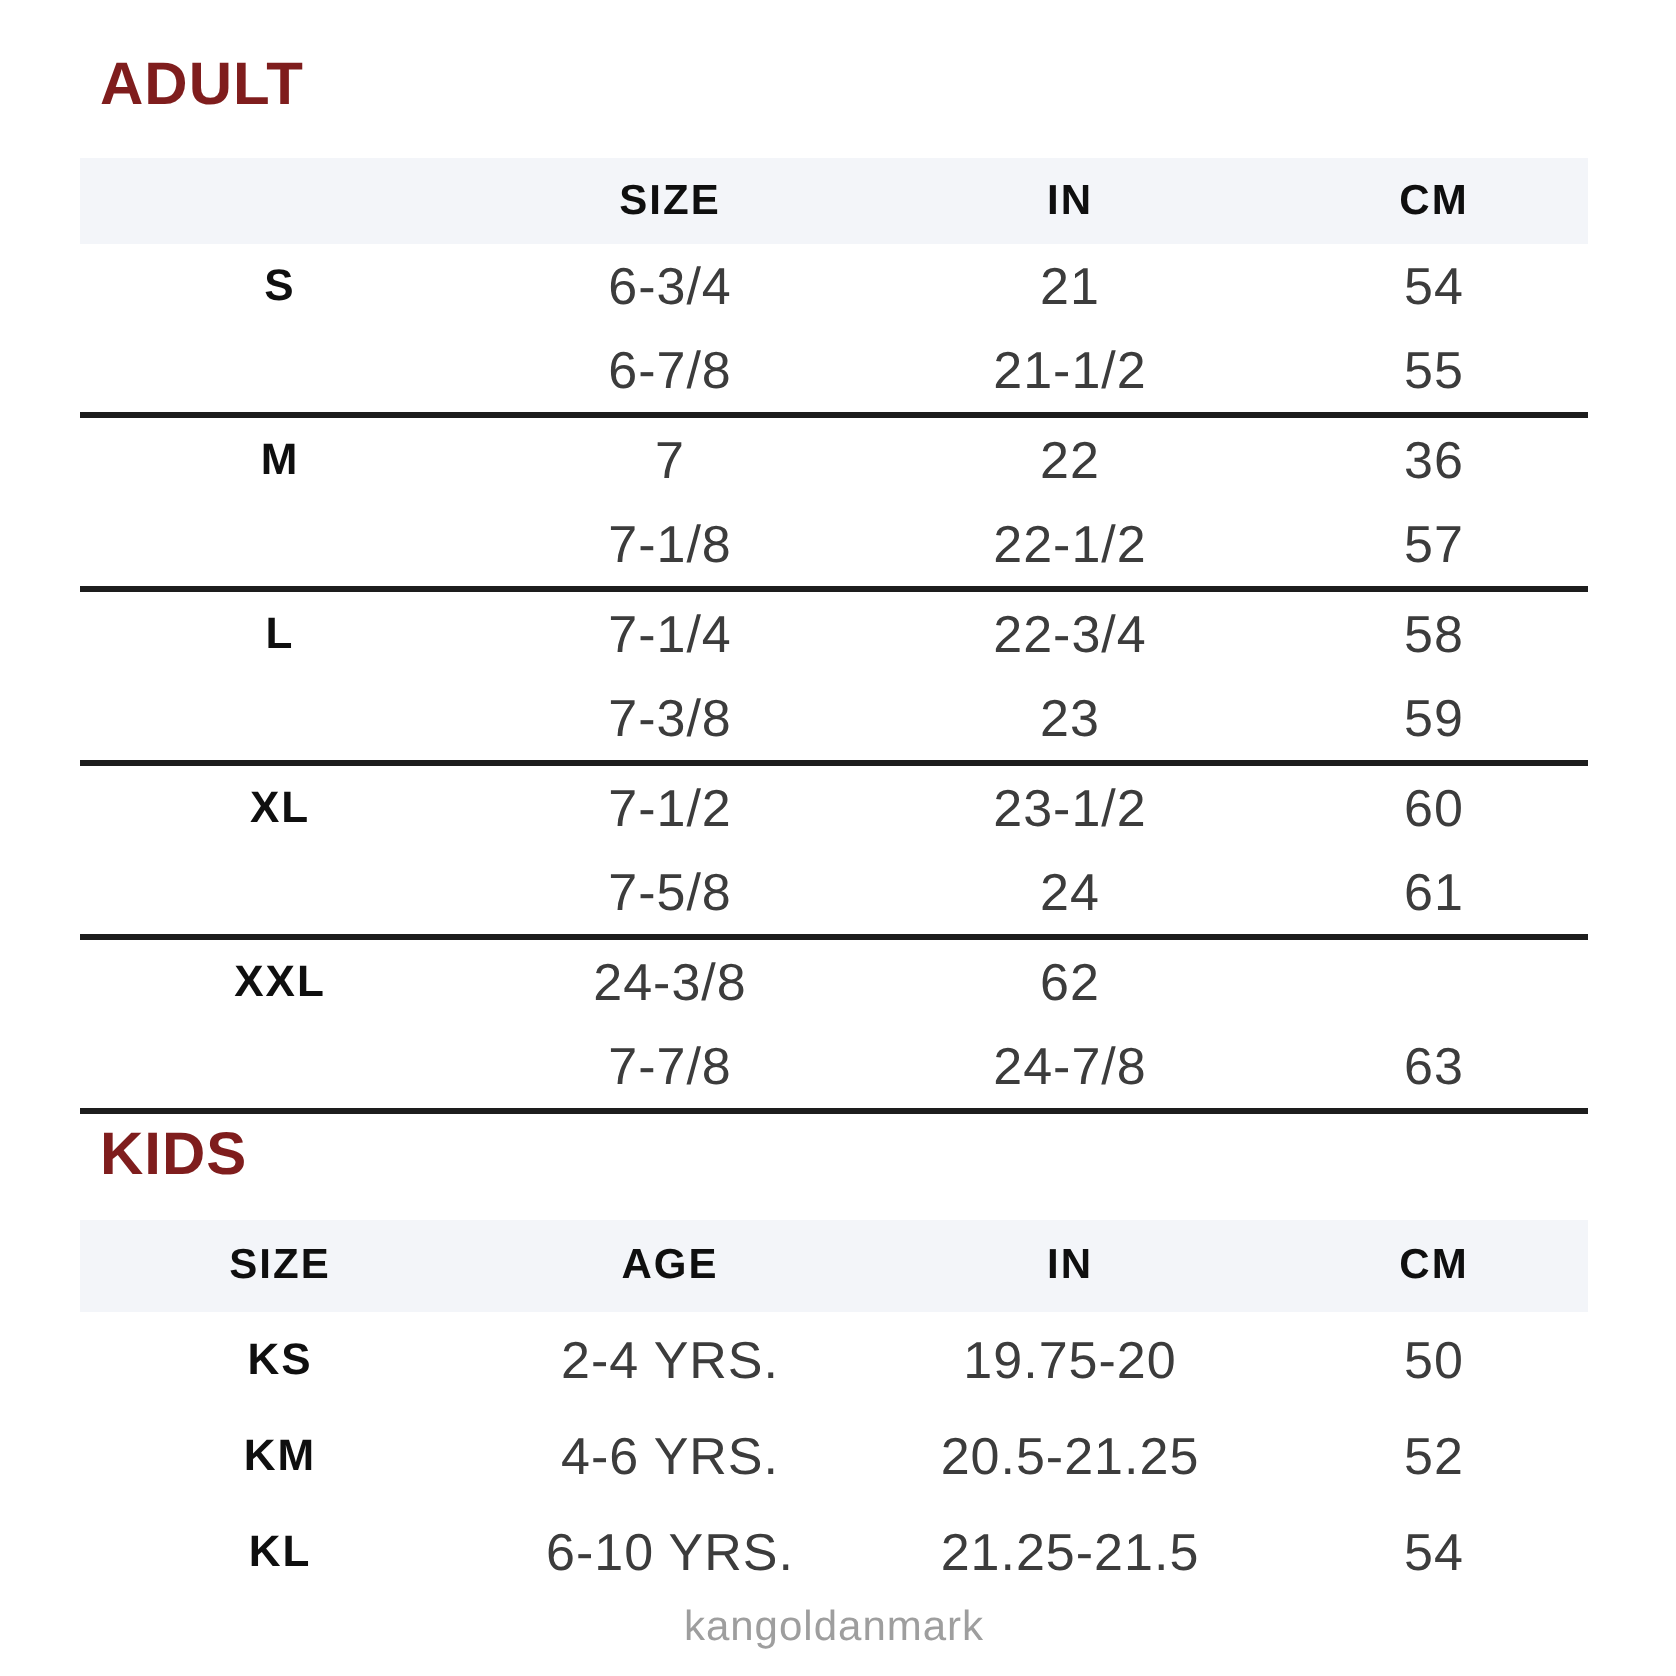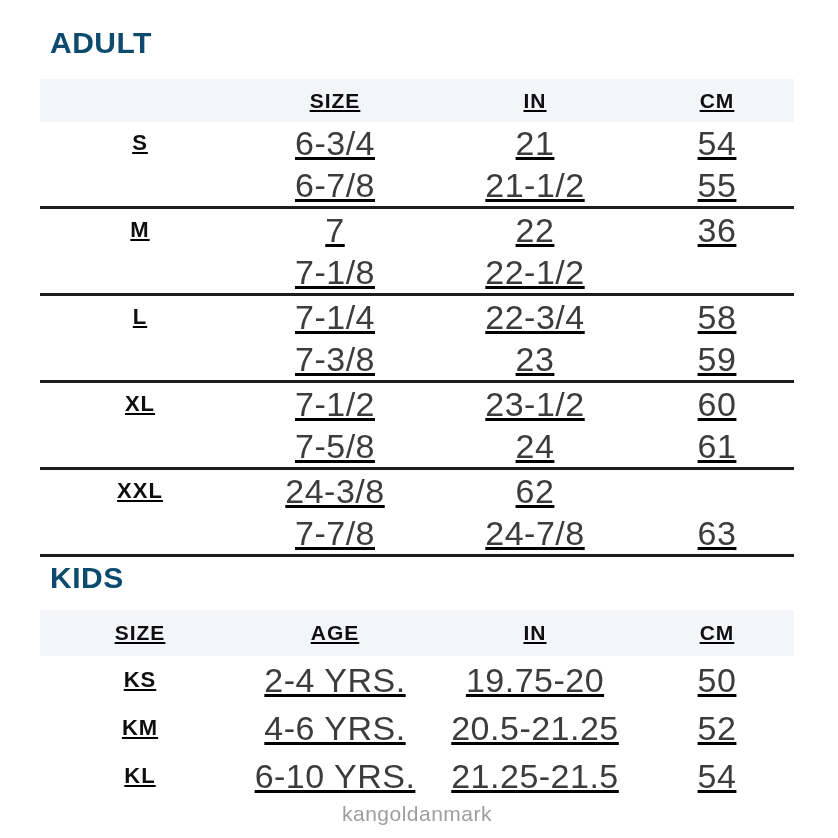--- a/index.html
+++ b/index.html
@@ -1,39 +1,39 @@
 <!DOCTYPE html>
 <html><head>
 <meta charset="utf-8">
 <style>
   * { margin:0; padding:0; box-sizing:border-box; }
   html,body { width:838px; height:838px; background:#ffffff; overflow:hidden;
               font-family:"Liberation Sans", sans-serif; }
   .sheet { width:754px; margin-left:40px; }
 
   .section-title {
-    font-size:30px; font-weight:700; color:#0c4a6e;
+    font-size:30px; font-weight:700; color:#7f1d1d;
     letter-spacing:0.5px; padding-left:10px; line-height:1;
   }
   .title-adult { margin-top:28px; }
   .title-kids  { margin-top:6px; }
 
-  .grid-row { display:grid; grid-template-columns:200px 190px 210px 154px; align-items:center;text-decoration:underline; }
+  .grid-row { display:grid; grid-template-columns:200px 190px 210px 154px; align-items:center; }
   .cell { text-align:center; }
 
   .head-band { background:#f3f5f9; height:43px; margin-top:21px; }
   .head-band.kids { height:46px; margin-top:17px; }
   .head-cell { font-size:21px; font-weight:700; color:#0f0f0f; letter-spacing:1px; }
 
   .agroup { border-bottom:3px solid #1d1d1d; }
   .trow { height:42px; }
   .trow-kids { height:48px; }
 
   .lbl { font-size:22px; font-weight:700; color:#0f0f0f; letter-spacing:1px; }
-  .val { font-size:34px; font-weight:400; color:#3c3c3c; letter-spacing:0.5px; }
+  .val { font-size:26px; font-weight:400; color:#3c3c3c; letter-spacing:0.5px; }
 
   .footer { text-align:center; margin-top:2px; }
   .watermark { font-size:21px; color:#9e9e9e; letter-spacing:0.5px; }
 </style>
 </head>
 <body>
 
 <div class="sheet">
 
   <div class="section-title title-adult">ADULT</div>
@@ -66,20 +66,21 @@
       <div class="grid-row trow">
         <div class="cell lbl">M</div>
         <div class="cell val">7</div>
         <div class="cell val">22</div>
         <div class="cell val">36</div>
       </div>
       <div class="grid-row trow">
         <div class="cell lbl"></div>
         <div class="cell val">7-1/8</div>
         <div class="cell val">22-1/2</div>
+        <div class="cell val">57</div>
       </div>
     </div>
 
     <div class="agroup">
       <div class="grid-row trow">
         <div class="cell lbl">L</div>
         <div class="cell val">7-1/4</div>
         <div class="cell val">22-3/4</div>
         <div class="cell val">58</div>
       </div>

